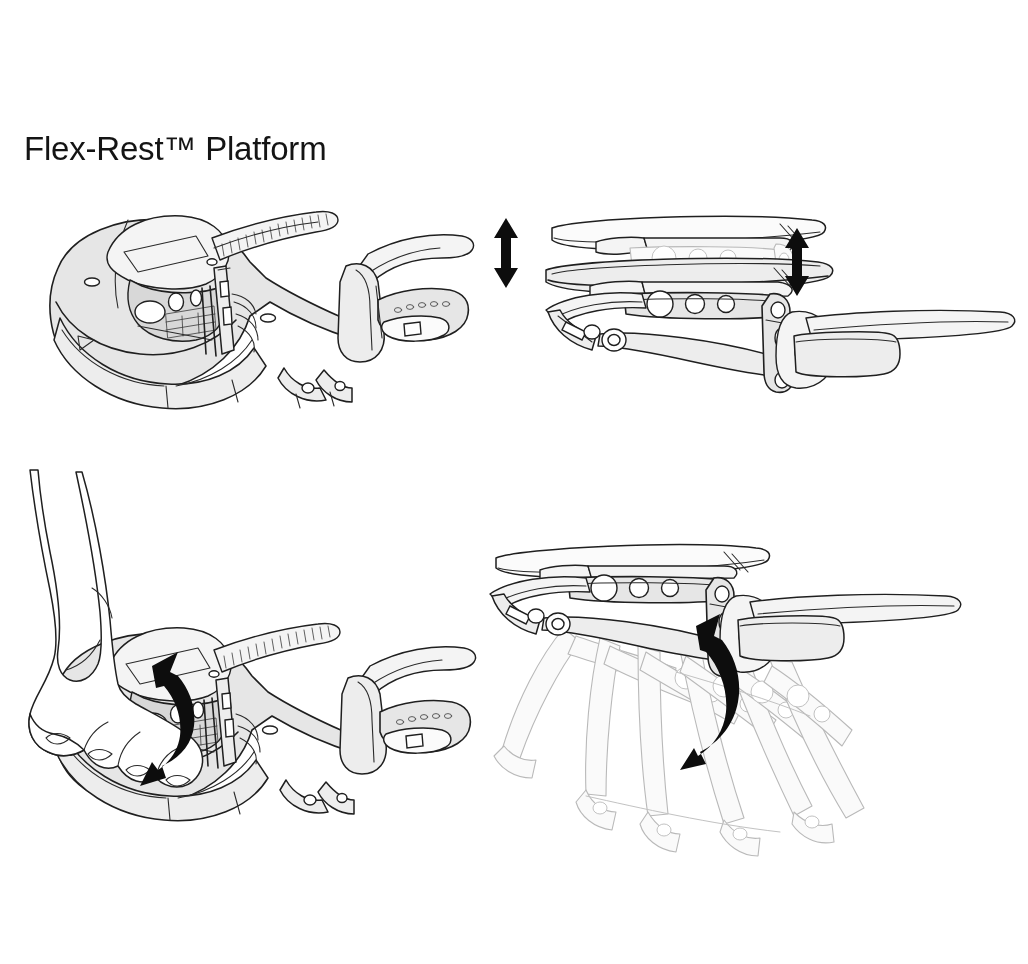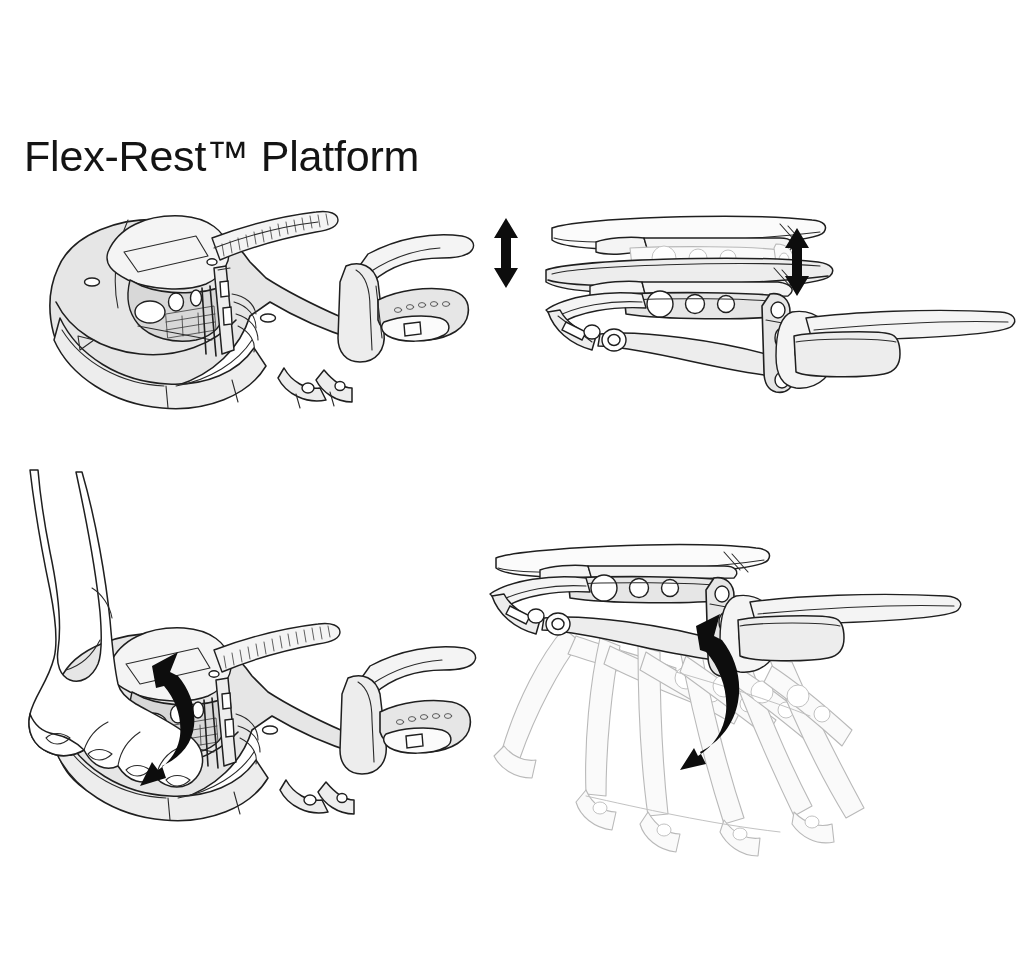--- a/index.html
+++ b/index.html
@@ -21,21 +21,21 @@
     position: absolute;
     inset: 0;
     background: #ffffff;
   }
 
   
   #page-title {
     position: absolute;
     left: 24px;
     top: 99px;
-    font-size: 43px;
+    font-size: 33px;
     line-height: 56px;
     font-weight: 400;
     letter-spacing: -0.2px;
     color: #141414;
     white-space: nowrap;
   }
 
   
   .figure {
     position: absolute;

